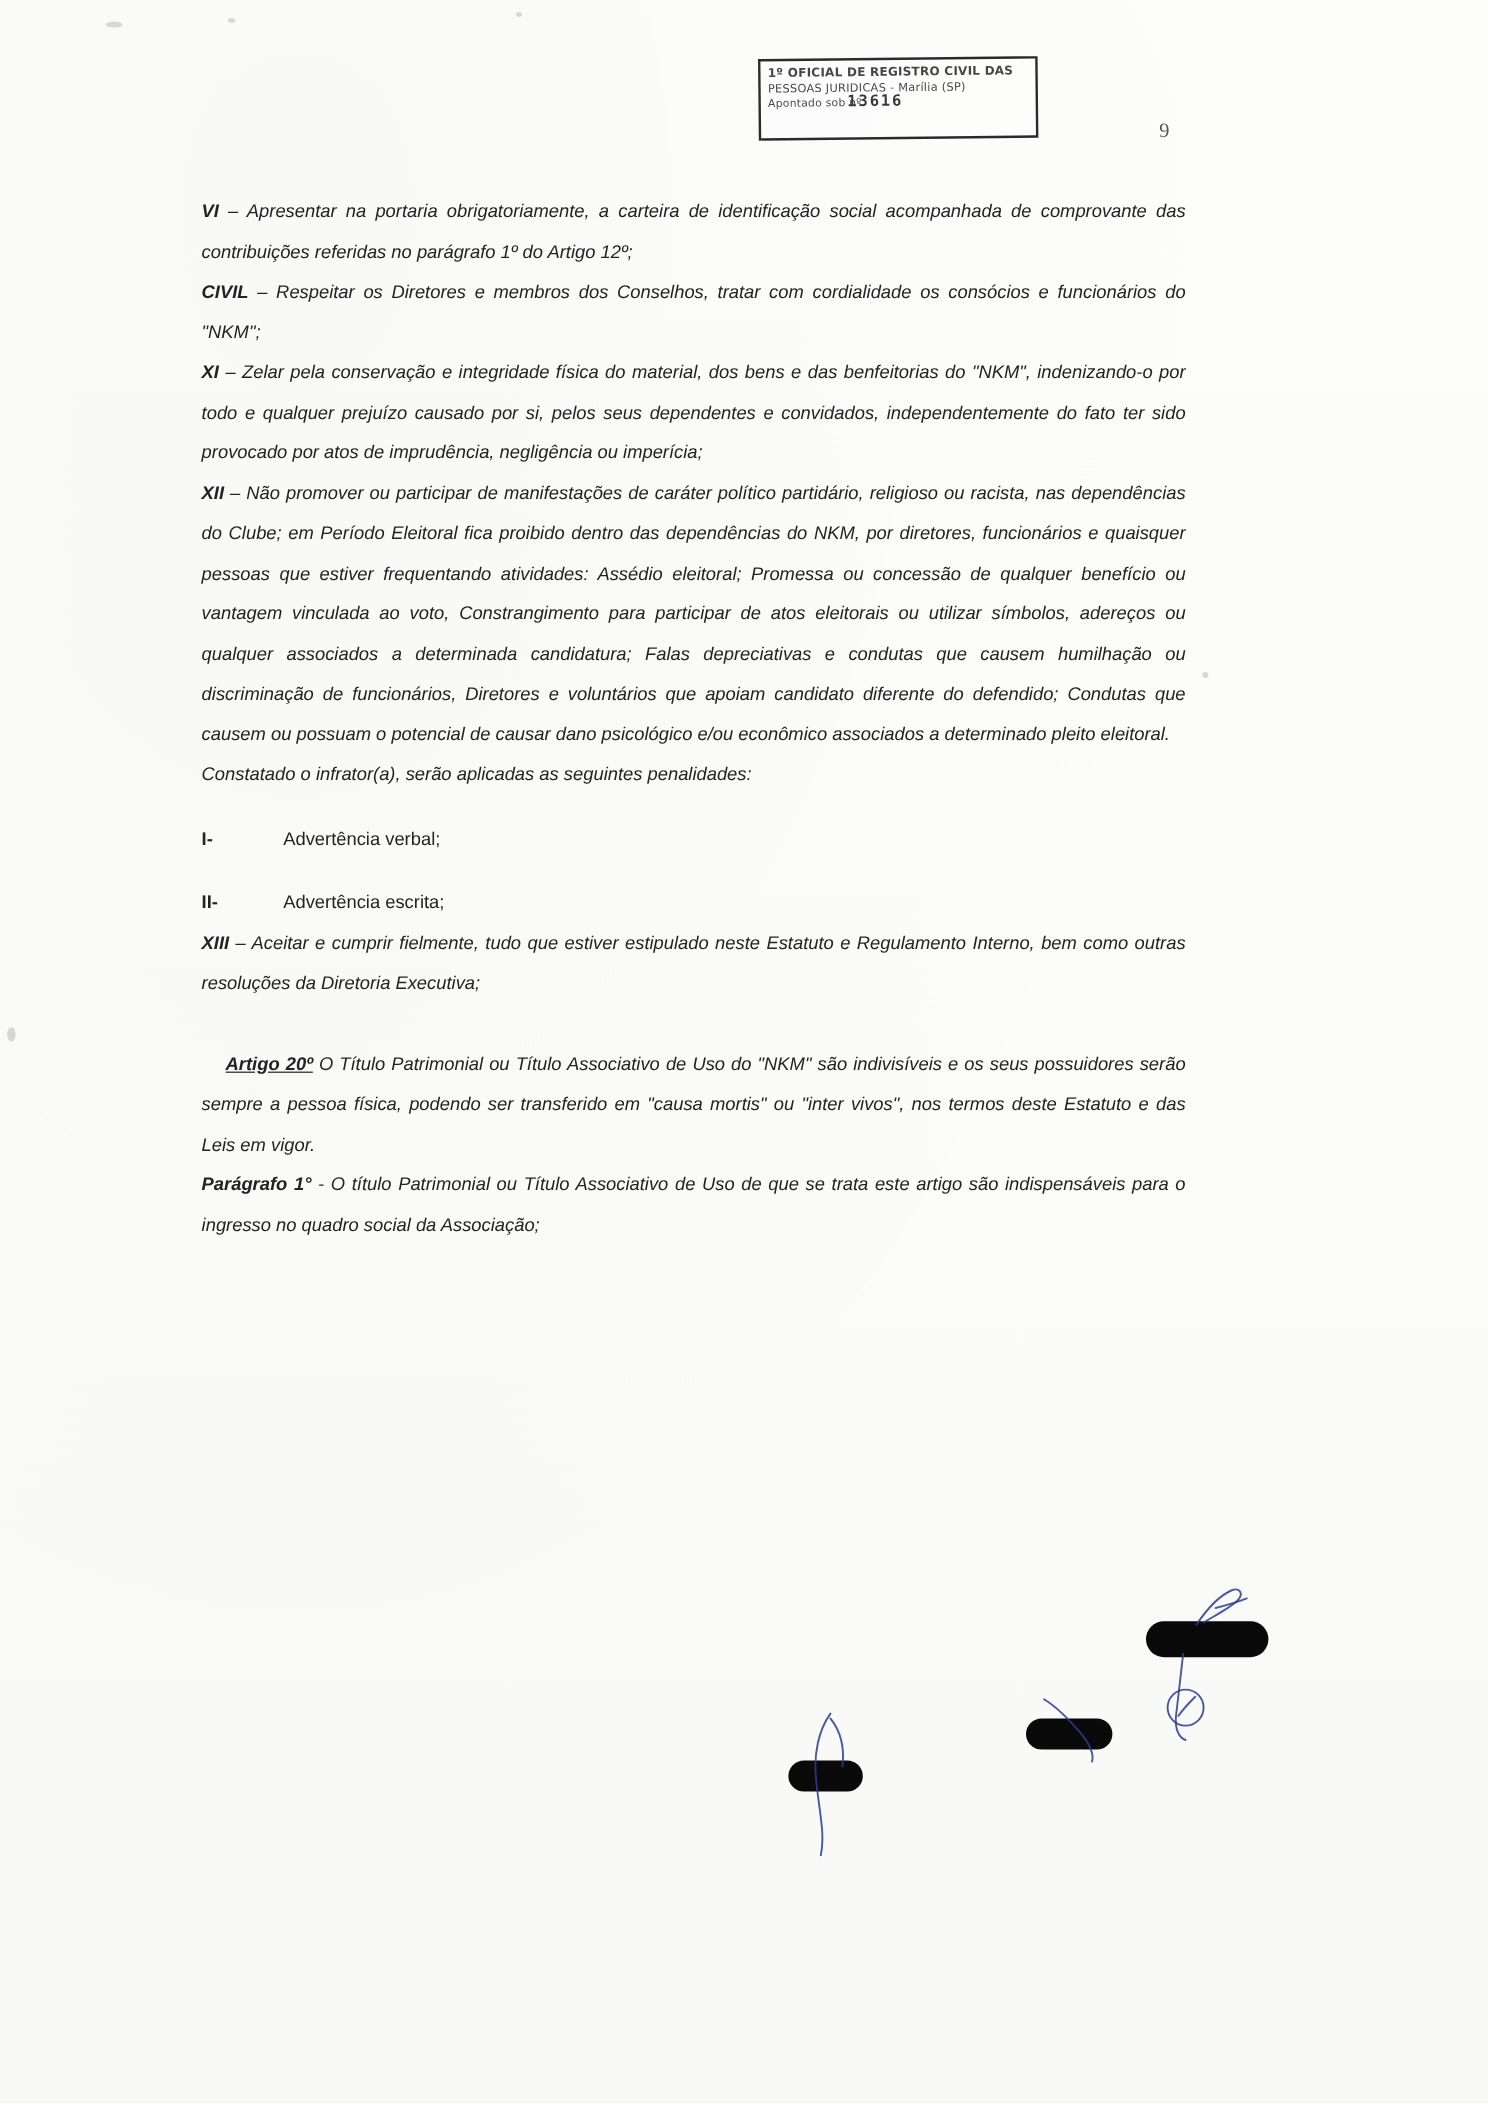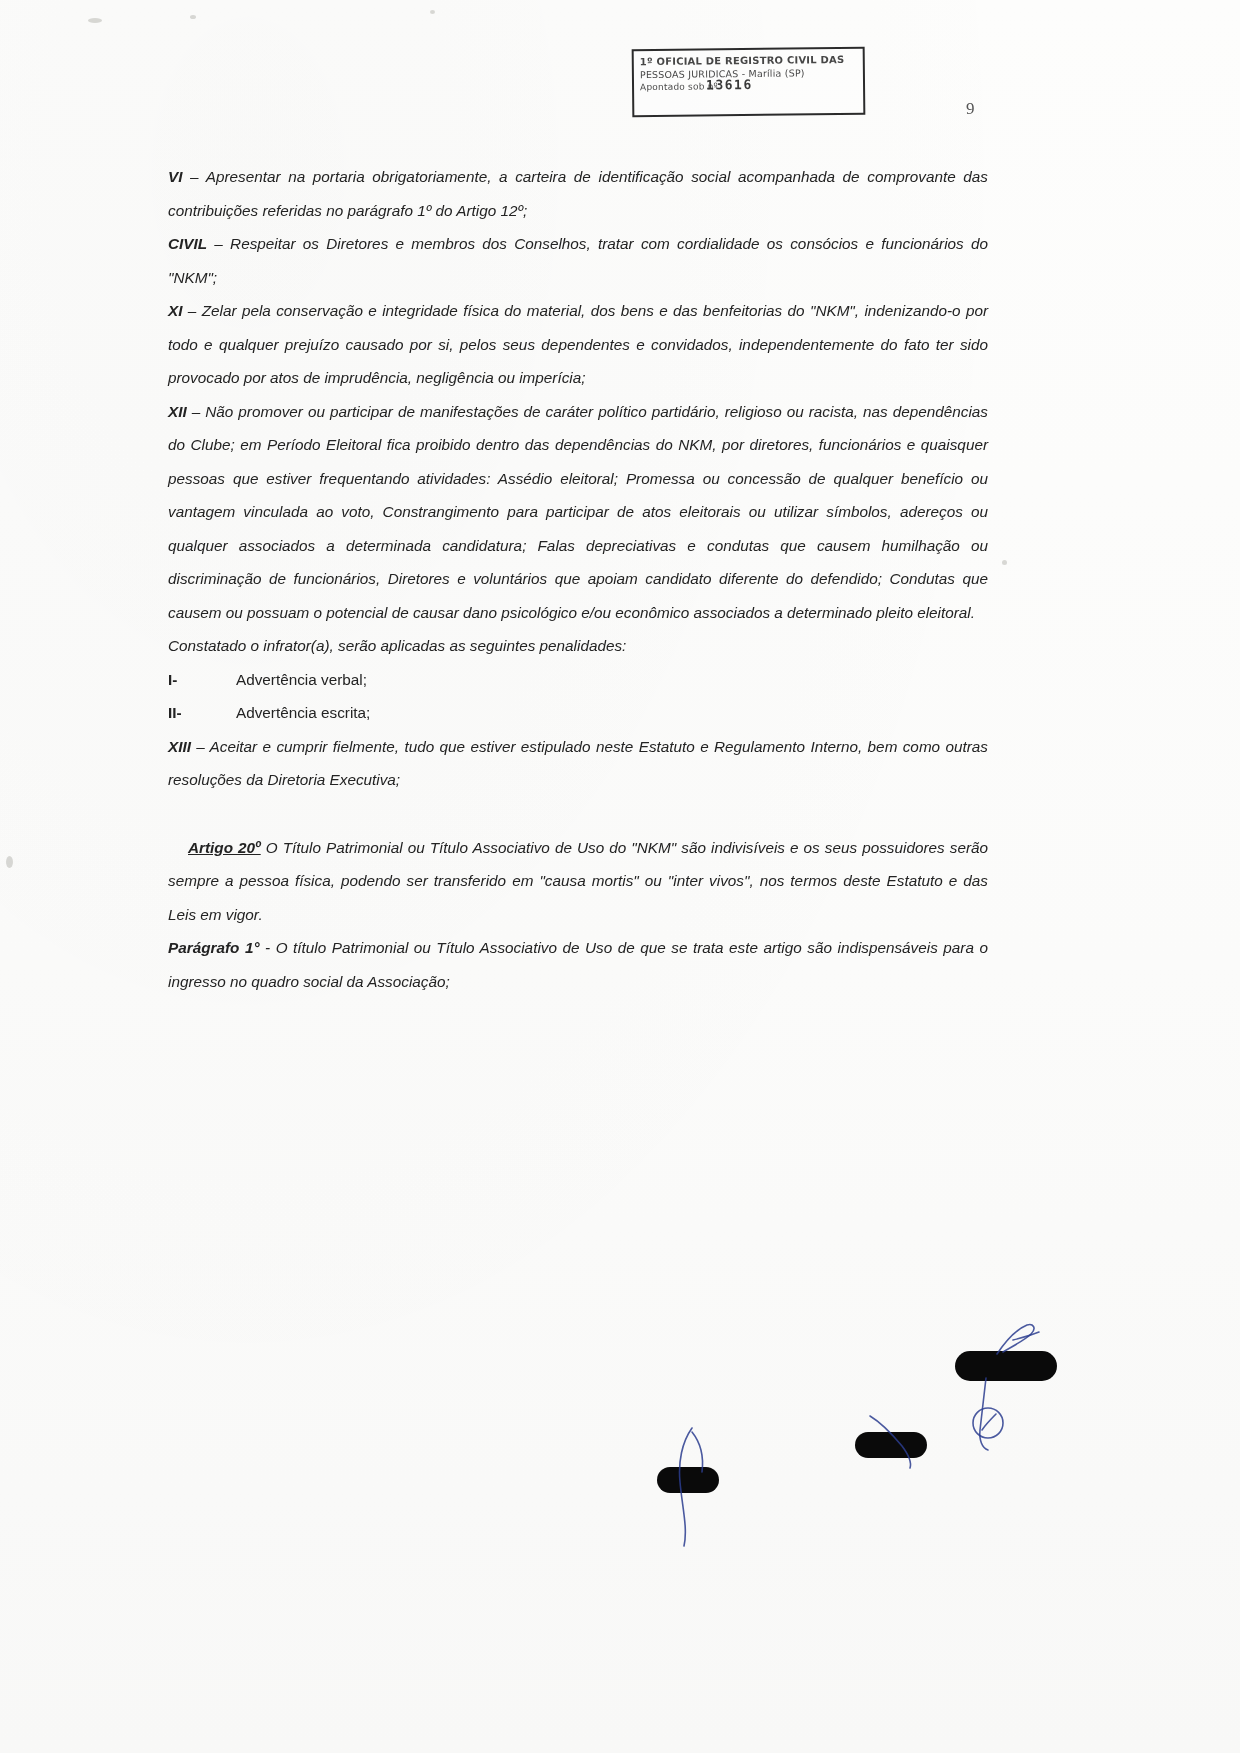--- a/index.html
+++ b/index.html
@@ -101,20 +101,21 @@
     margin-top: 30px;
   }
   .spaced {
     word-spacing: 2.2px;
   }
   .pen-list {
     margin-top: 0;
   }
   .pen-item {
     display: block;
+    margin-top: 20px;
   }
   .pen-item .num {
     display: inline-block;
     width: 68px;
     font-weight: bold;
   }
   .gap {
     height: 34px;
   }
   .art-head {

